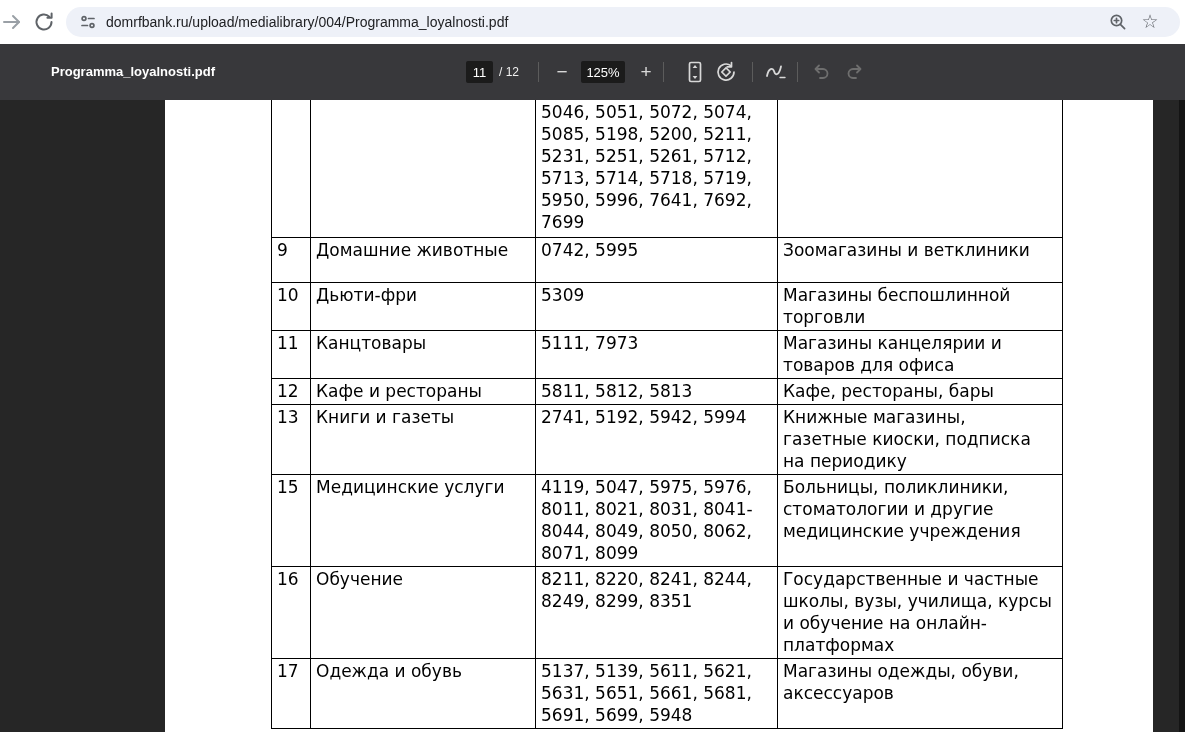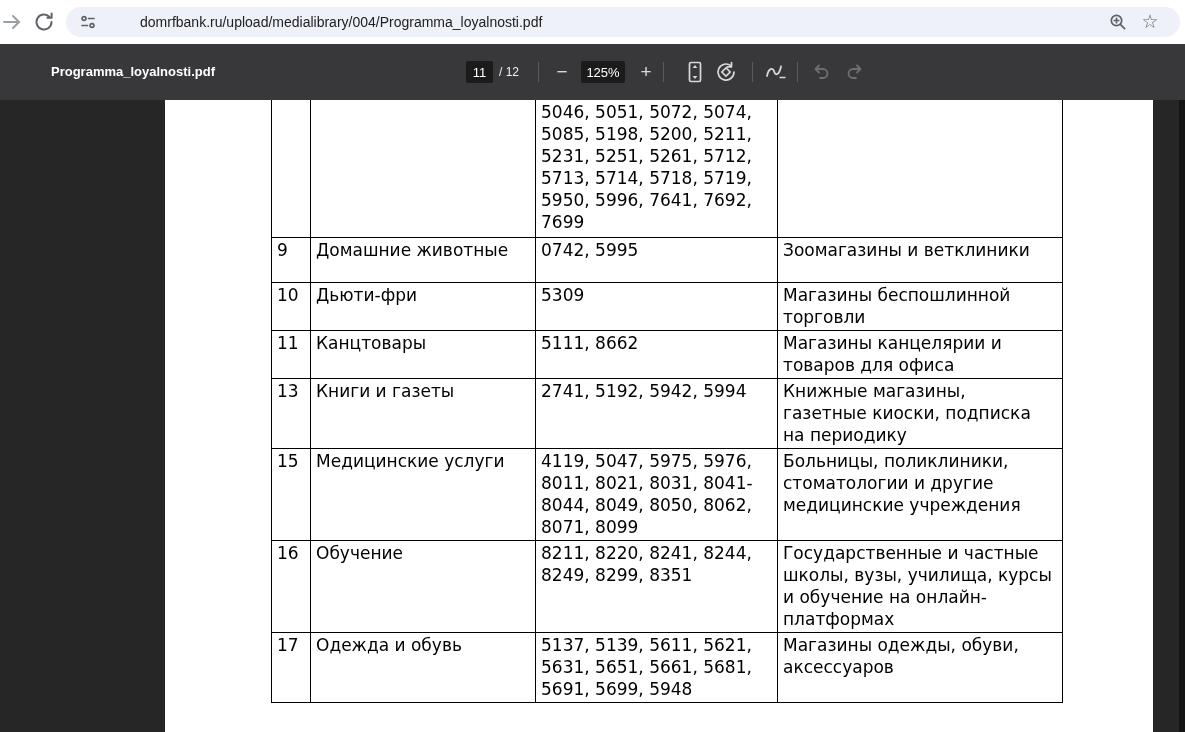--- a/index.html
+++ b/index.html
@@ -10,21 +10,21 @@
   .browser-bar { position:absolute; left:0; top:0; width:1185px; height:44px; background:#ffffff; }
   .nav-icon { position:absolute; top:10px; width:24px; height:24px; color:#5f6368; }
   .nav-icon svg { width:100%; height:100%; }
   .fwd { left:0px; color:#9aa0a6; }
   .reload { left:32px; }
   .url-pill { position:absolute; left:66px; top:7px; width:1114px; height:30px;
               background:#eef1f8; border-radius:15px; }
   .tune-icon { position:absolute; left:14px; top:7px; width:16px; height:16px; color:#5f6368; }
   .tune-icon svg { width:100%; height:100%; }
   .url-text { position:absolute; left:40px; top:0; height:30px; line-height:30px;
-              font-size:14px; color:#202124; white-space:nowrap;margin-left:34px; }
+              font-size:14px; color:#202124; white-space:nowrap; }
   .pill-right-icon { position:absolute; top:5px; width:20px; height:20px; color:#5f6368; }
   .pill-right-icon svg { width:100%; height:100%; }
   .zoom-in-pos { left:1042px; }
   .star-pos { left:1074px; font-size:19px; line-height:20px; text-align:center; }
 
   
   .pdf-toolbar { position:absolute; left:0; top:44px; width:1185px; height:56px; background:#38383b; }
   .pdf-title { position:absolute; left:10px; top:0; height:56px; line-height:56px;
                color:#ffffff; font-size:13px; font-weight:bold;margin-left:41px; }
   .tb-box { position:absolute; top:17px; height:22px; background:#1b1b1b; border:none;
@@ -167,22 +167,28 @@
       </tr>
       <tr style="height:45px;margin-top:8px;">
         <td class="c-num">10</td>
         <td class="c-cat">Дьюти-фри</td>
         <td class="c-code">5309</td>
         <td class="c-desc">Магазины беспошлинной торговли</td>
       </tr>
       <tr style="height:45px;">
         <td class="c-num">11</td>
         <td class="c-cat">Канцтовары</td>
-        <td class="c-code">5111, 8662</td>
+        <td class="c-code">5111, 7973</td>
         <td class="c-desc">Магазины канцелярии и товаров для офиса</td>
+      </tr>
+      <tr style="height:25px;">
+        <td class="c-num">12</td>
+        <td class="c-cat">Кафе и рестораны</td>
+        <td class="c-code">5811, 5812, 5813</td>
+        <td class="c-desc">Кафе, рестораны, бары</td>
       </tr>
       <tr style="height:45px;">
         <td class="c-num">13</td>
         <td class="c-cat">Книги и газеты</td>
         <td class="c-code vb">2741, 5192, 5942, 5994</td>
         <td class="c-desc">Книжные магазины, газетные киоски, подписка на периодику</td>
       </tr>
       <tr style="height:88px;">
         <td class="c-num">15</td>
         <td class="c-cat">Медицинские услуги</td>

